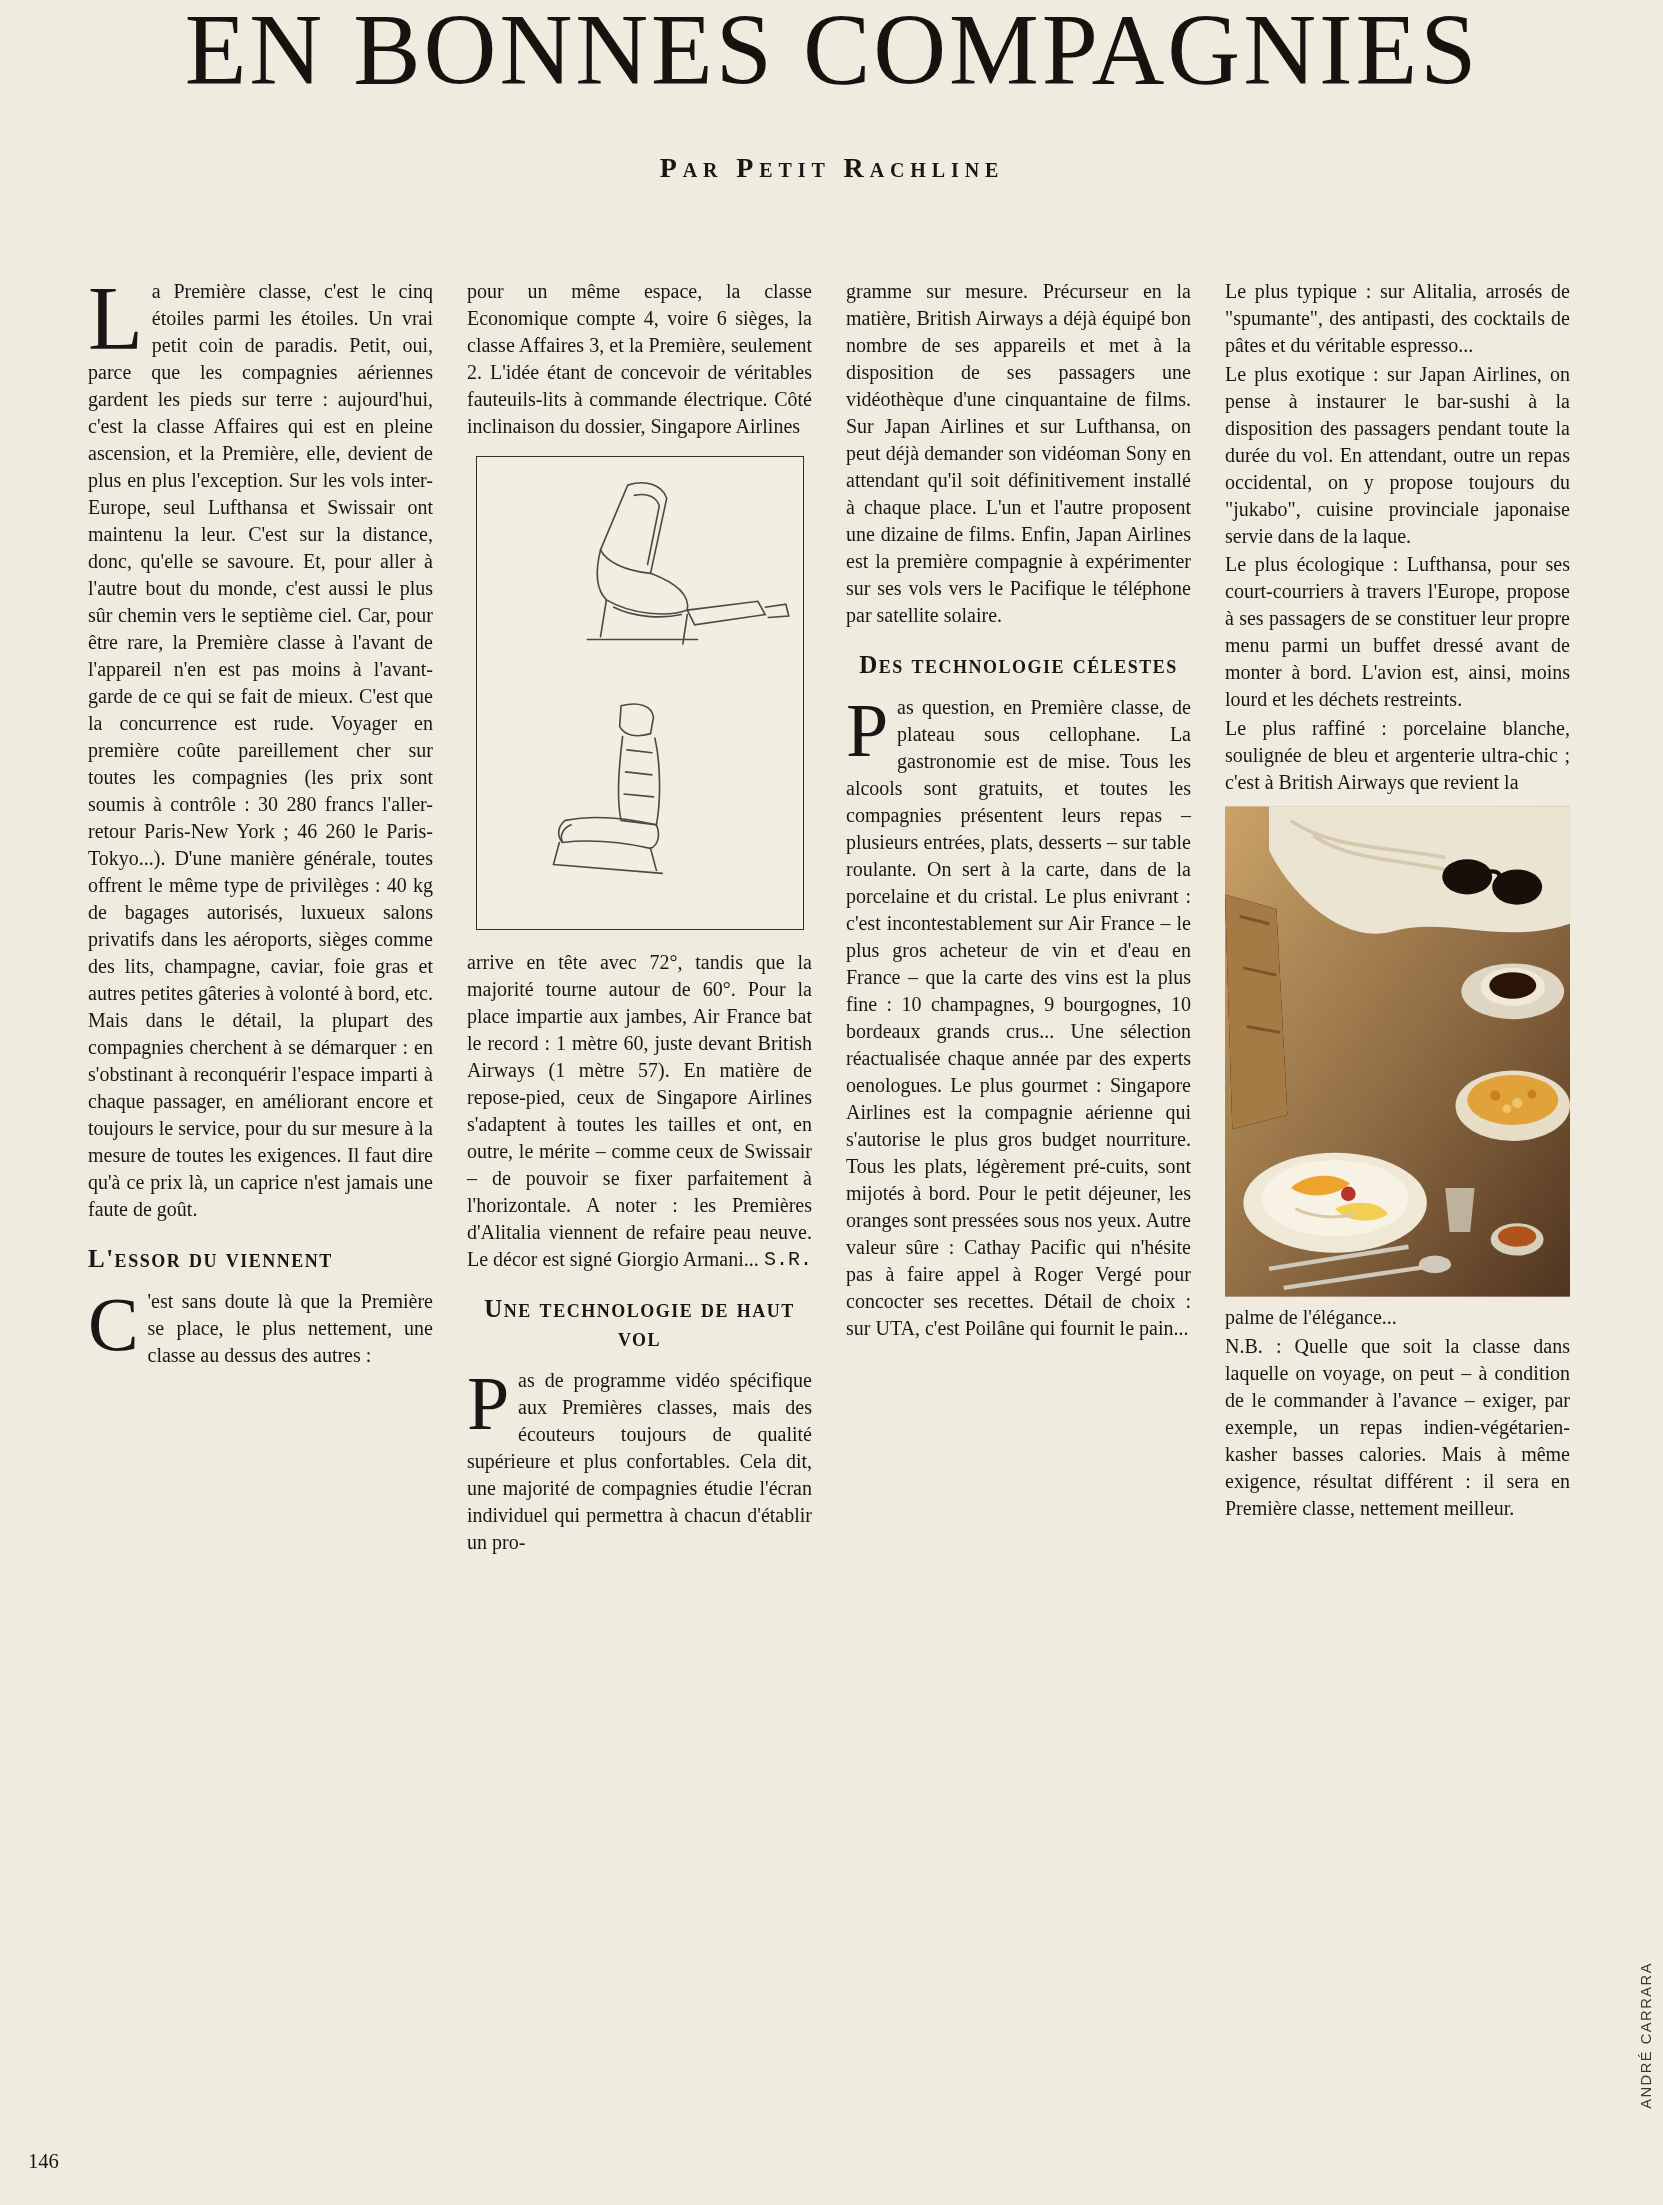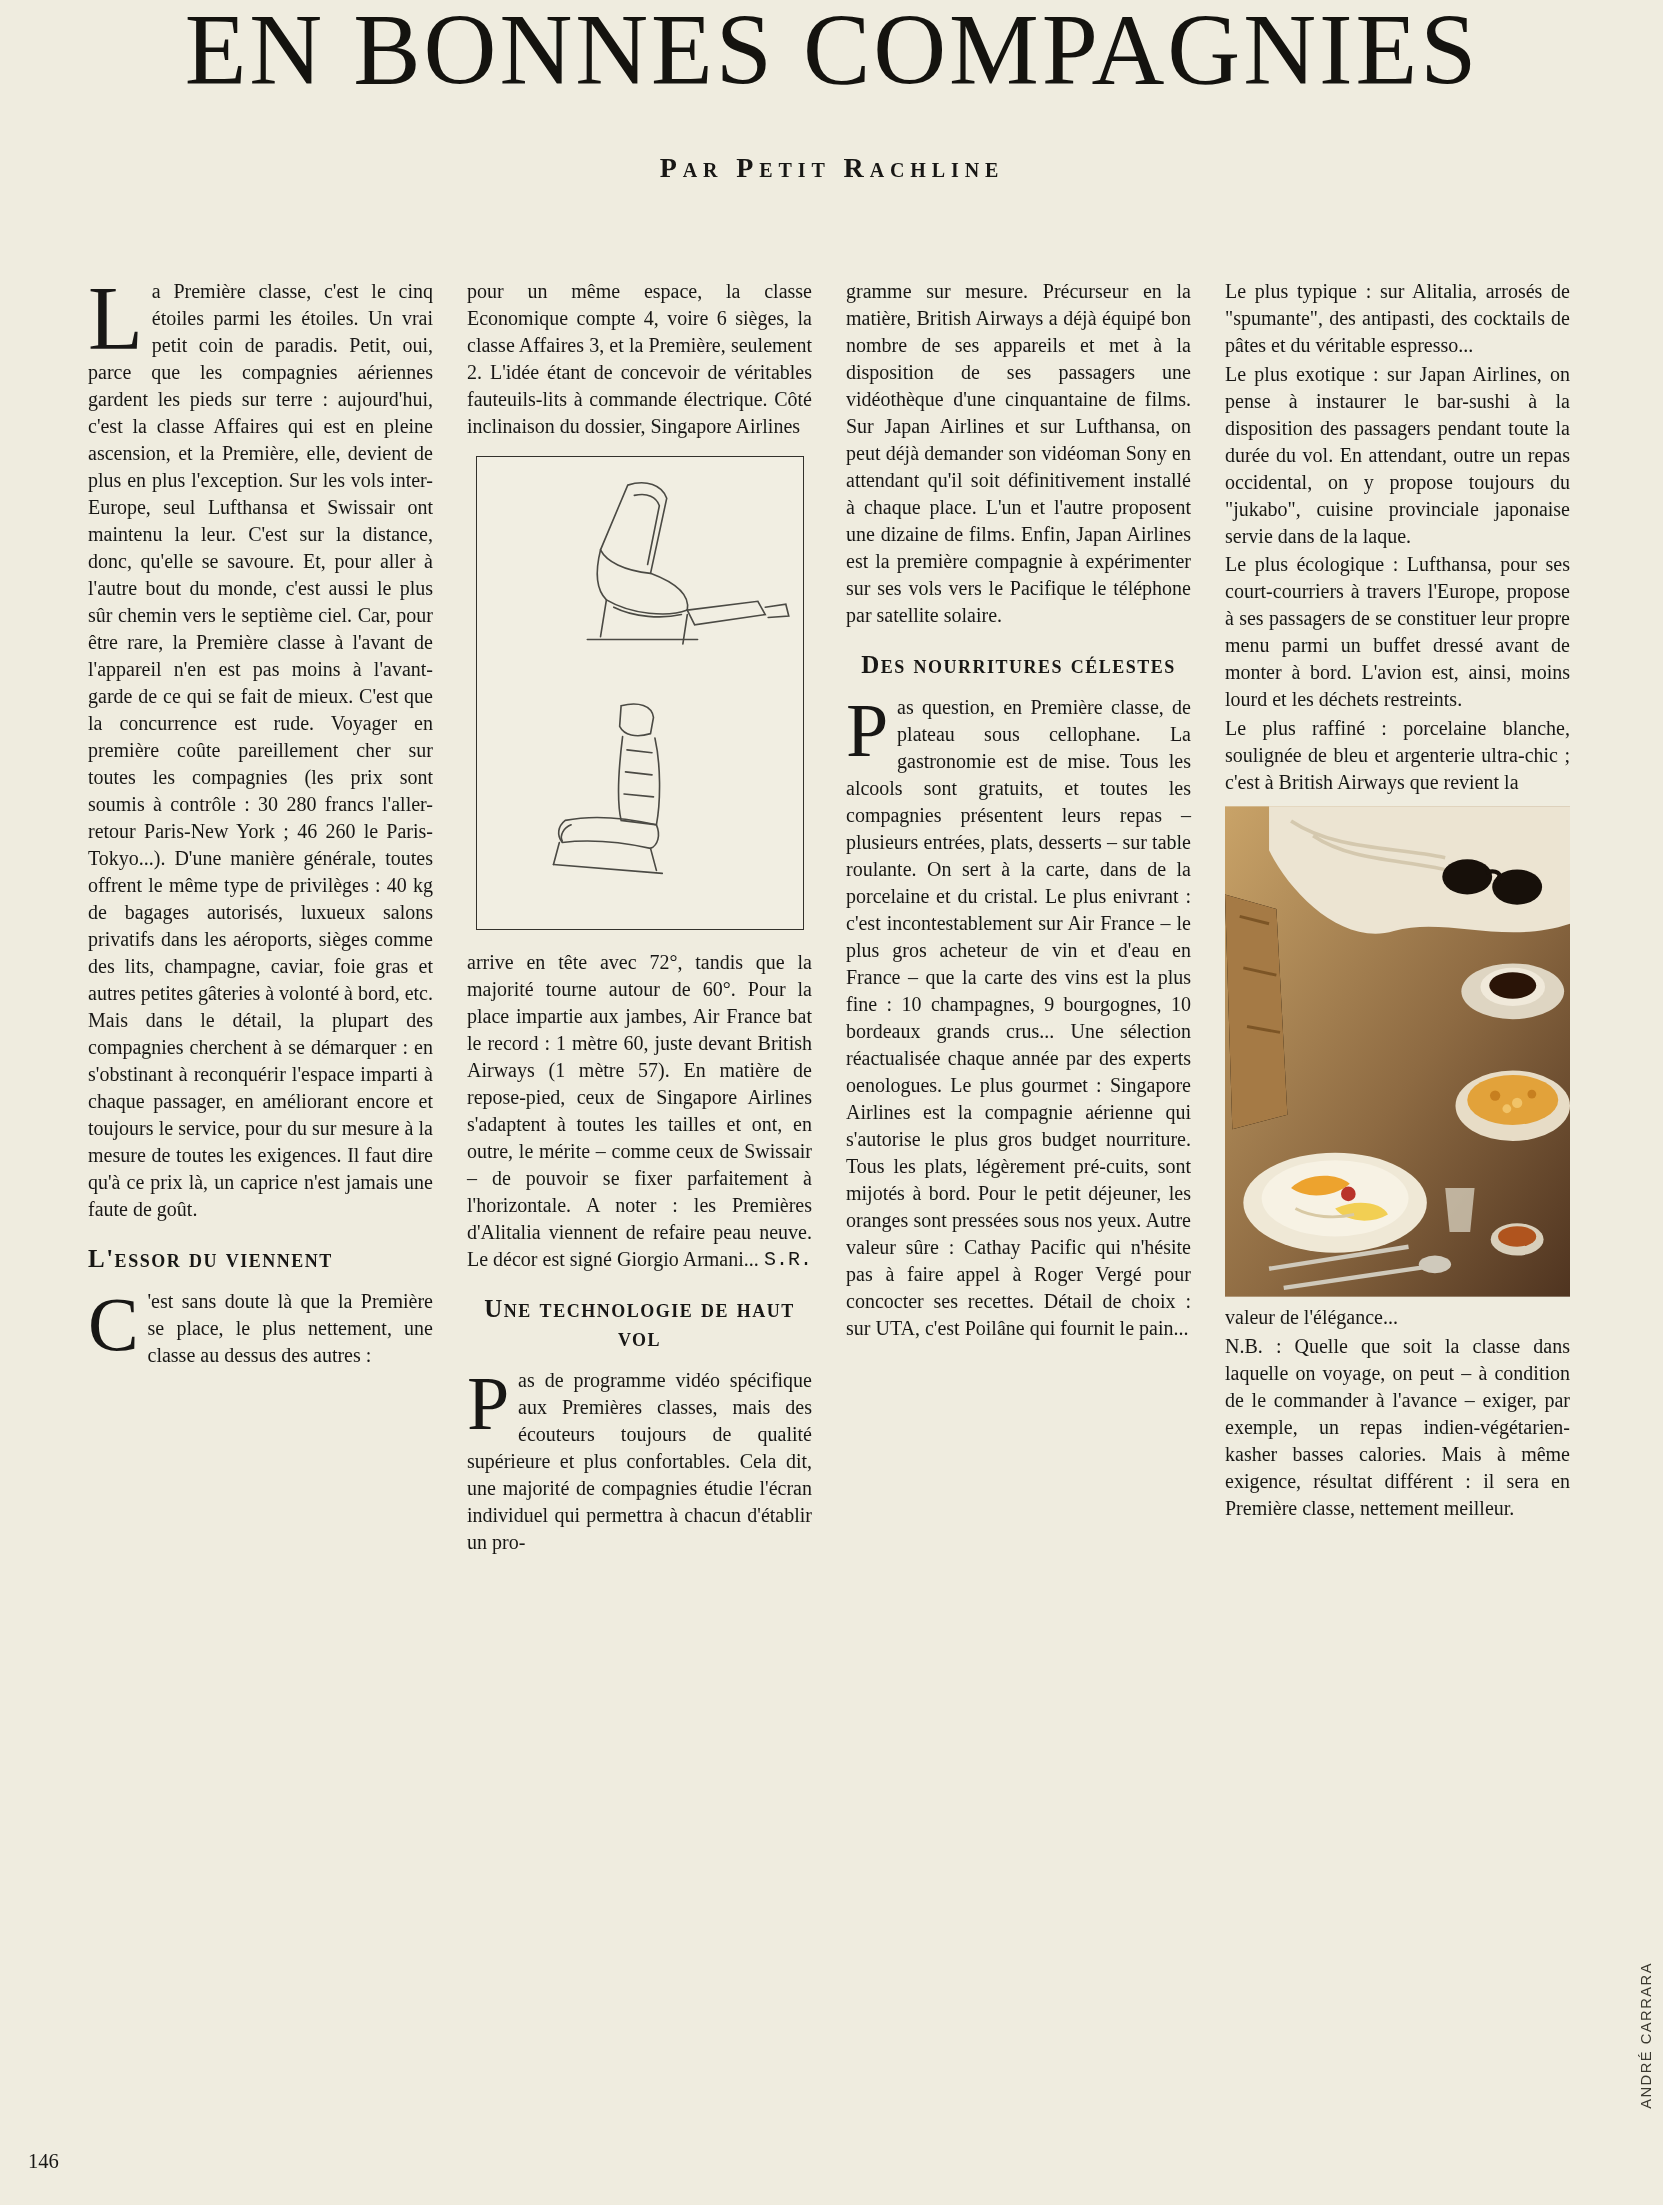--- a/index.html
+++ b/index.html
@@ -145,21 +145,21 @@
       </div>
 
       <p><span>arrive en tête avec 72°, tandis que la majorité tourne autour de 60°. Pour la place impartie aux jambes, Air France bat le record : 1 mètre 60, juste devant British Airways (1 mètre 57). En matière de repose-pied, ceux de Singapore Airlines s'adaptent à toutes les tailles et ont, en outre, le mérite – comme ceux de Swissair – de pouvoir se fixer parfaitement à l'horizontale. A noter : les Premières d'Alitalia viennent de refaire peau neuve. Le décor est signé Giorgio Armani...</span><span class="sig">S.R.</span></p>
 
       <h2 class="heading centered">Une technologie de haut vol</h2>
       <p><span class="dropcap small">P</span><span>as de programme vidéo spécifique aux Premières classes, mais des écouteurs toujours de qualité supérieure et plus confortables. Cela dit, une majorité de compagnies étudie l'écran individuel qui permettra à chacun d'établir un pro-</span></p>
     </div>
 
     <div class="col">
       <p><span>gramme sur mesure. Précurseur en la matière, British Airways a déjà équipé bon nombre de ses appareils et met à la disposition de ses passagers une vidéothèque d'une cinquantaine de films. Sur Japan Airlines et sur Lufthansa, on peut déjà demander son vidéoman Sony en attendant qu'il soit définitivement installé à chaque place. L'un et l'autre proposent une dizaine de films. Enfin, Japan Airlines est la première compagnie à expérimenter sur ses vols vers le Pacifique le téléphone par satellite solaire.</span></p>
-      <h2 class="heading centered">Des nourritures célestes</h2>
+      <h2 class="heading centered">Des technologie célestes</h2>
       <p><span class="dropcap small">P</span><span>as question, en Première classe, de plateau sous cellophane. La gastronomie est de mise. Tous les alcools sont gratuits, et toutes les compagnies présentent leurs repas – plusieurs entrées, plats, desserts – sur table roulante. On sert à la carte, dans de la porcelaine et du cristal. Le plus enivrant : c'est incontestablement sur Air France – le plus gros acheteur de vin et d'eau en France – que la carte des vins est la plus fine : 10 champagnes, 9 bourgognes, 10 bordeaux grands crus... Une sélection réactualisée chaque année par des experts oenologues. Le plus gourmet : Singapore Airlines est la compagnie aérienne qui s'autorise le plus gros budget nourriture. Tous les plats, légèrement pré-cuits, sont mijotés à bord. Pour le petit déjeuner, les oranges sont pressées sous nos yeux. Autre valeur sûre : Cathay Pacific qui n'hésite pas à faire appel à Roger Vergé pour concocter ses recettes. Détail de choix : sur UTA, c'est Poilâne qui fournit le pain...</span></p>
     </div>
 
     <div class="col">
       <p><span>Le plus typique : sur Alitalia, arrosés de "spumante", des antipasti, des cocktails de pâtes et du véritable espresso...</span></p>
       <p><span>Le plus exotique : sur Japan Airlines, on pense à instaurer le bar-sushi à la disposition des passagers pendant toute la durée du vol. En attendant, outre un repas occidental, on y propose toujours du "jukabo", cuisine provinciale japonaise servie dans de la laque.</span></p>
       <p><span>Le plus écologique : Lufthansa, pour ses court-courriers à travers l'Europe, propose à ses passagers de se constituer leur propre menu parmi un buffet dressé avant de monter à bord. L'avion est, ainsi, moins lourd et les déchets restreints.</span></p>
       <p><span>Le plus raffiné : porcelaine blanche, soulignée de bleu et argenterie ultra-chic ; c'est à British Airways que revient la</span></p>
 
       <svg class="photo" viewBox="0 0 470 668">
@@ -218,21 +218,21 @@
         <g>
           <ellipse cx="398" cy="590" rx="36" ry="22" fill="#d8cfbb"></ellipse>
           <ellipse cx="398" cy="586" rx="26" ry="14" fill="#b0541e"></ellipse>
         </g>
 
         <g>
           <path d="M300,520 L340,520 L334,580 L306,580 Z" fill="#d9d3c2" opacity="0.75"></path>
         </g>
       </svg>
 
-      <p><span>valeur de l'élégance...</span></p>
+      <p><span>palme de l'élégance...</span></p>
       <p><span>N.B. : Quelle que soit la classe dans laquelle on voyage, on peut – à condition de le commander à l'avance – exiger, par exemple, un repas indien-végétarien-kasher basses calories. Mais à même exigence, résultat différent : il sera en Première classe, nettement meilleur.</span></p>
     </div>
 
   </div>
 
   <div class="pagenum">146</div>
   <div class="credit">ANDRÉ CARRARA</div>
 
 </div>
 

